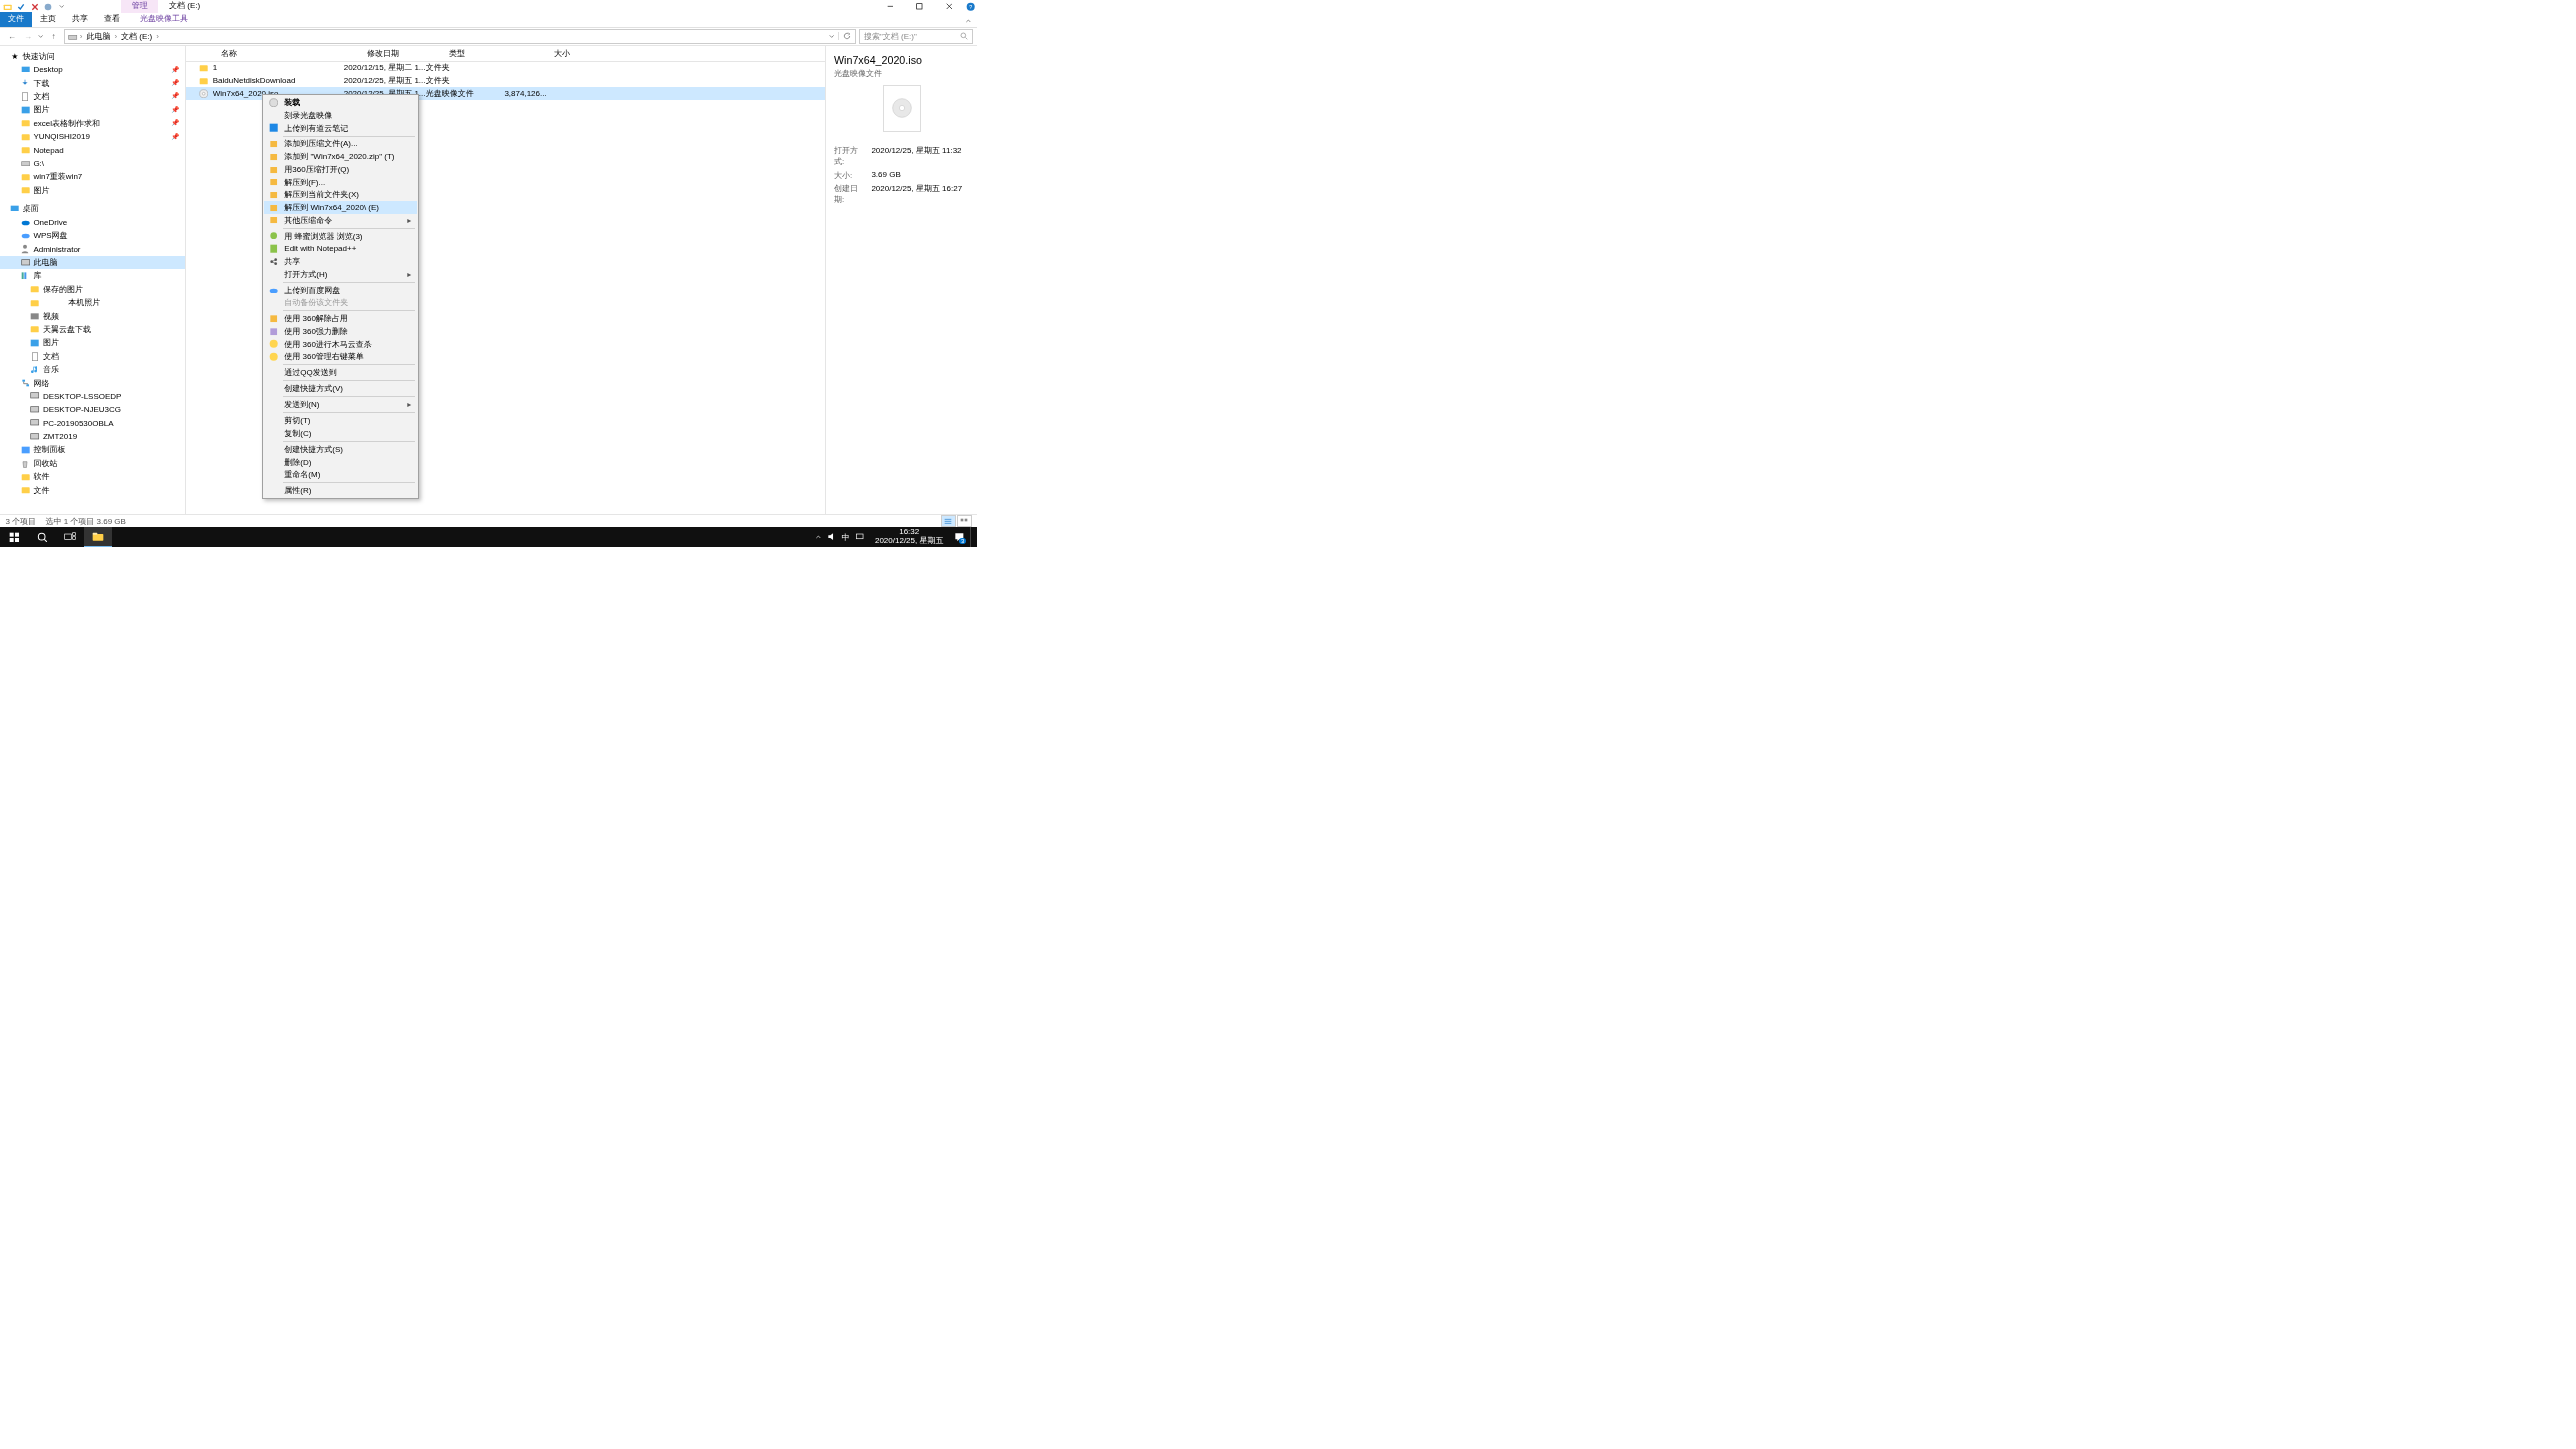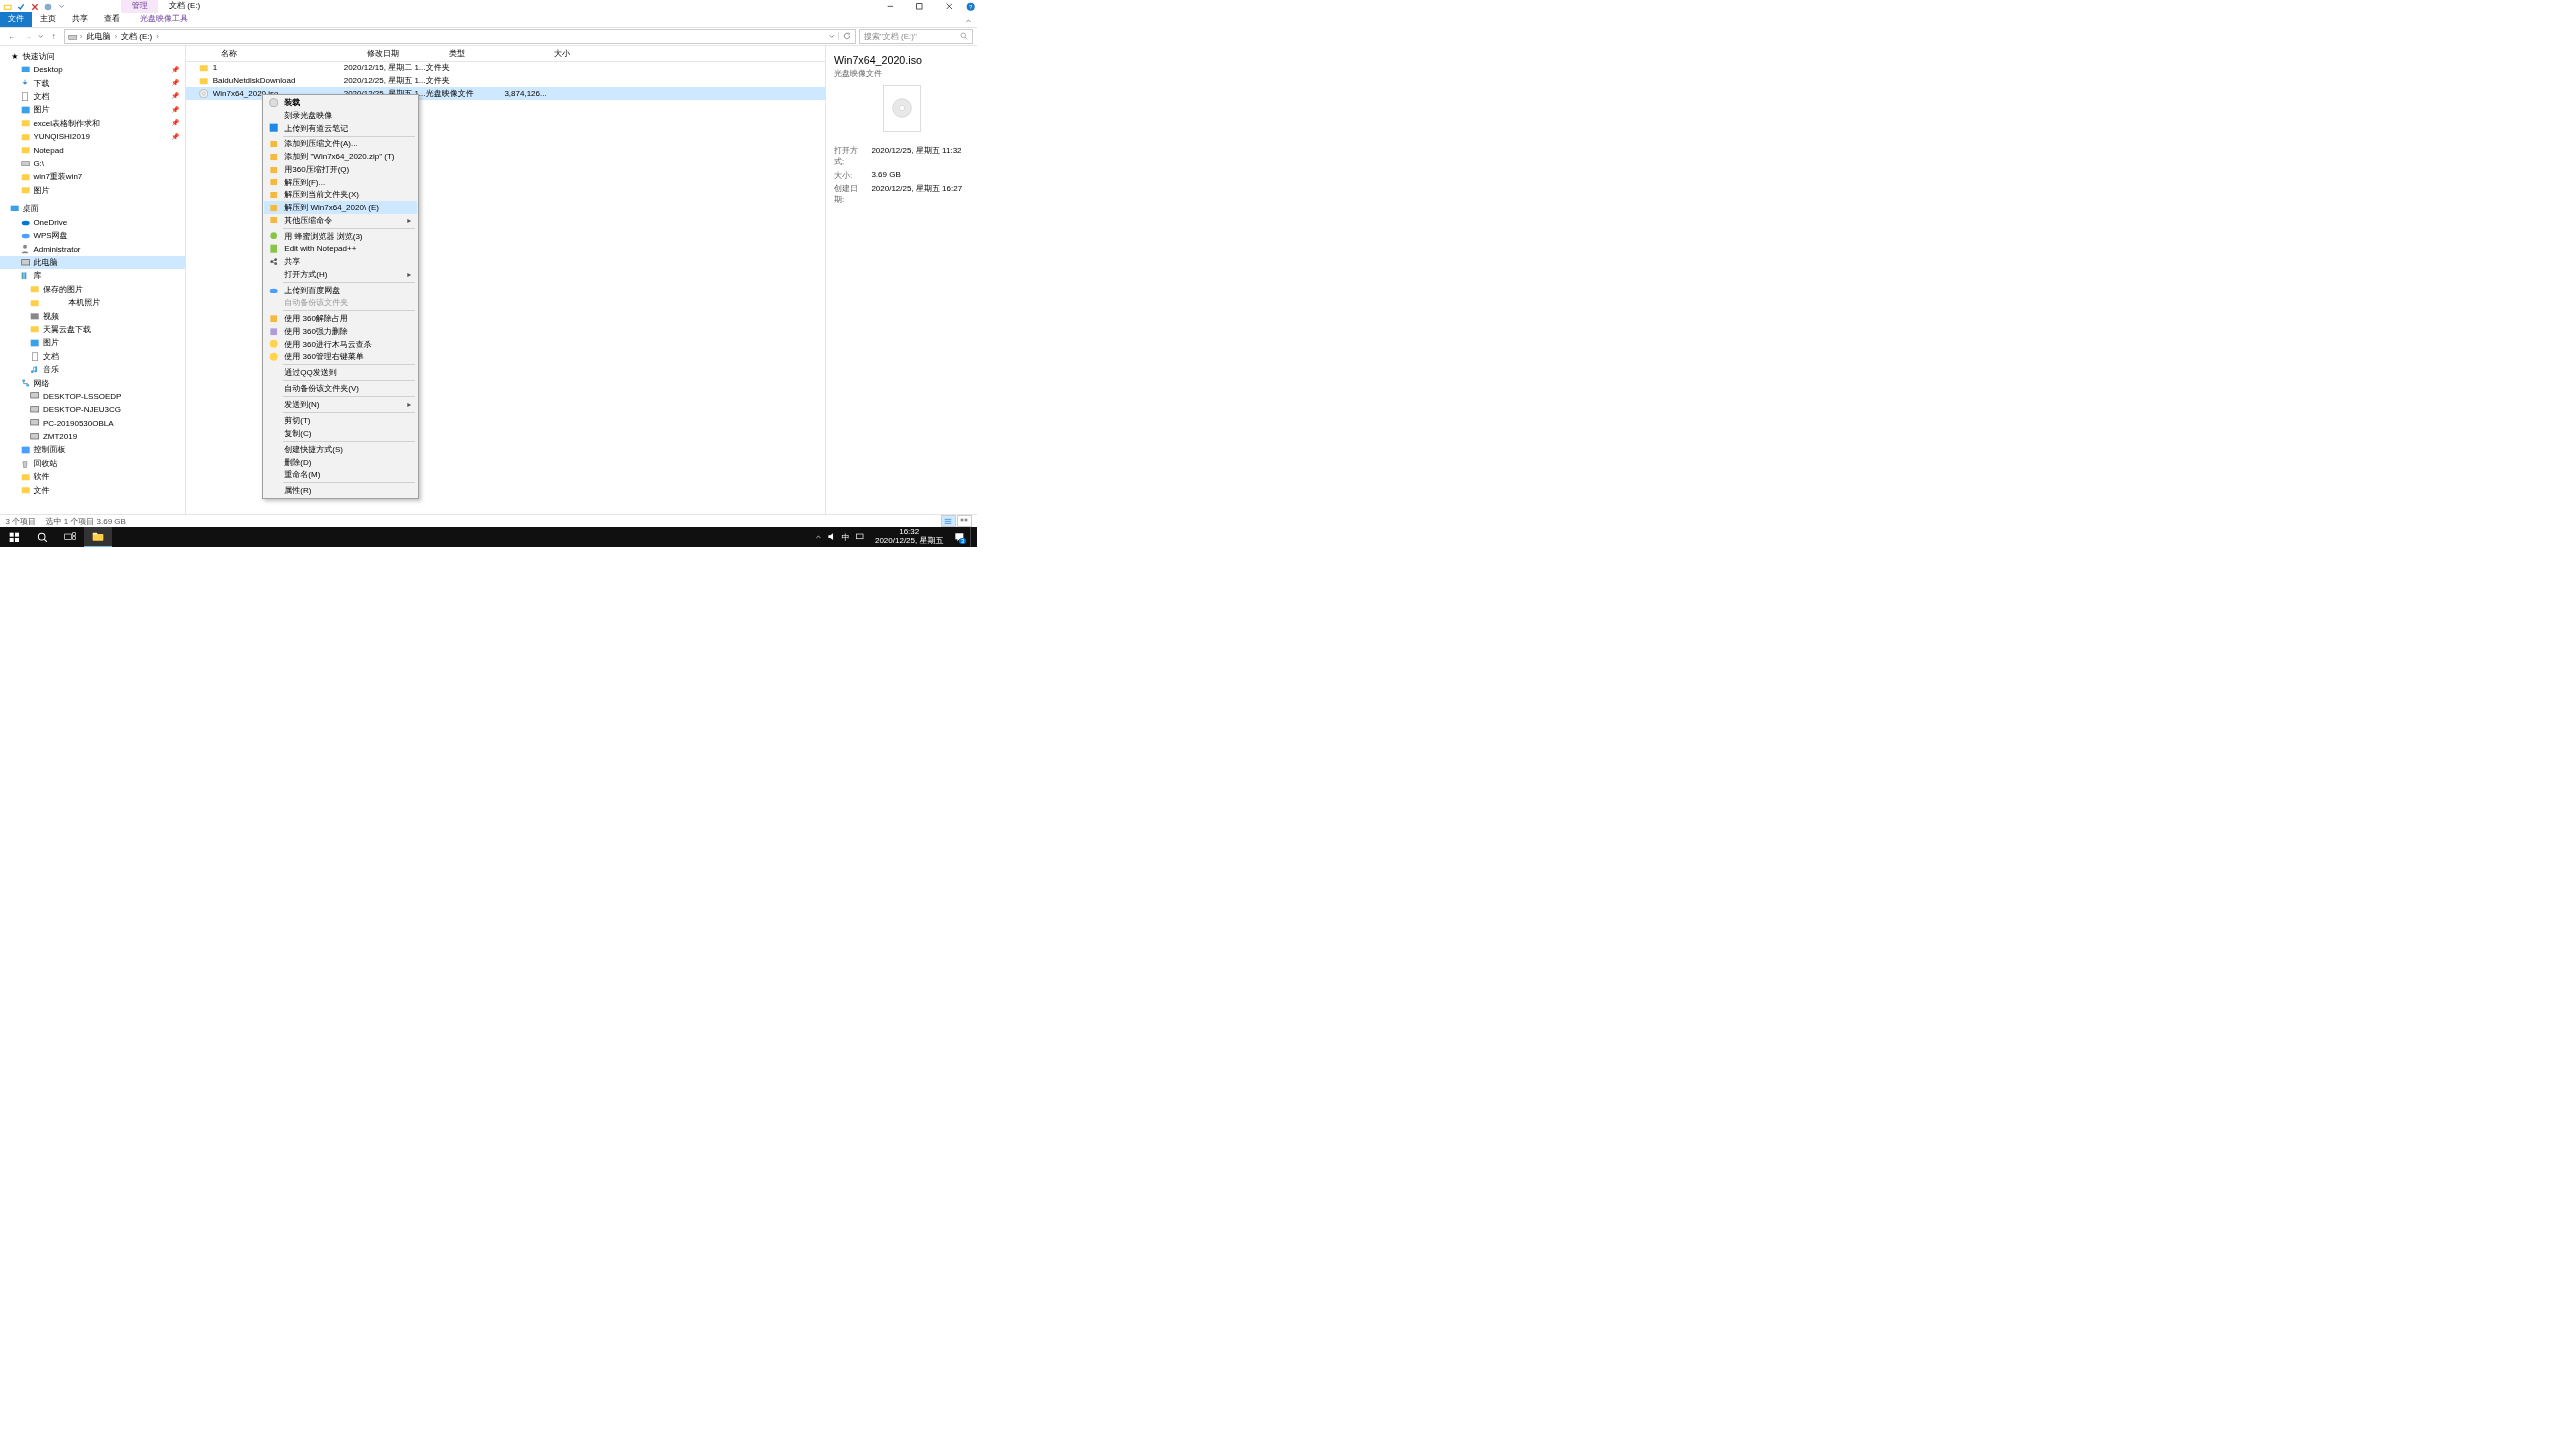--- a/index.html
+++ b/index.html
@@ -701,21 +701,21 @@
         </svg>
       </span>
       <span>使用 360管理右键菜单</span>
     </div>
   <div class="msep"></div>
   <div class="mitem">
       <span>通过QQ发送到</span>
     </div>
   <div class="msep"></div>
   <div class="mitem">
-      <span>自动备份该文件夹(V)</span>
+      <span>创建快捷方式(V)</span>
     </div>
   <div class="msep"></div>
   <div class="mitem">
       <span>发送到(N)</span>
       <span class="marrow">▸</span>
     </div>
   <div class="msep"></div>
   <div class="mitem">
       <span>剪切(T)</span>
     </div>

